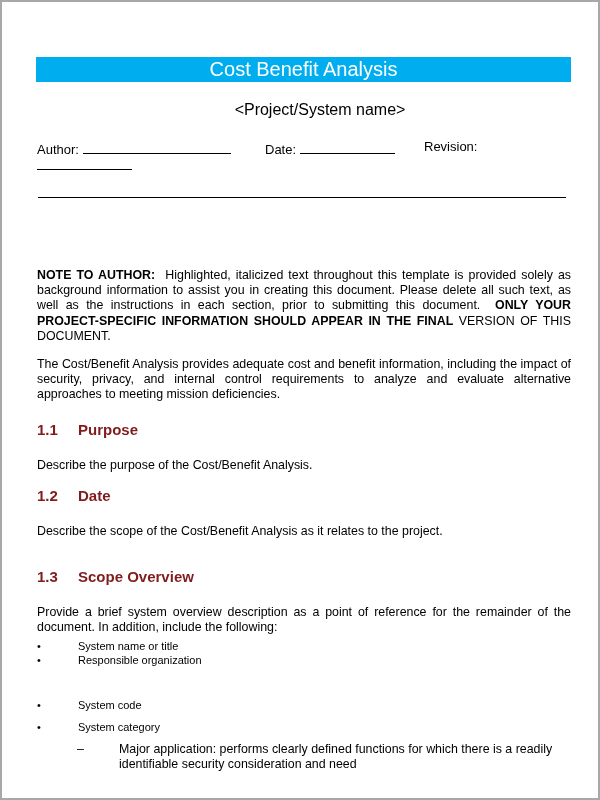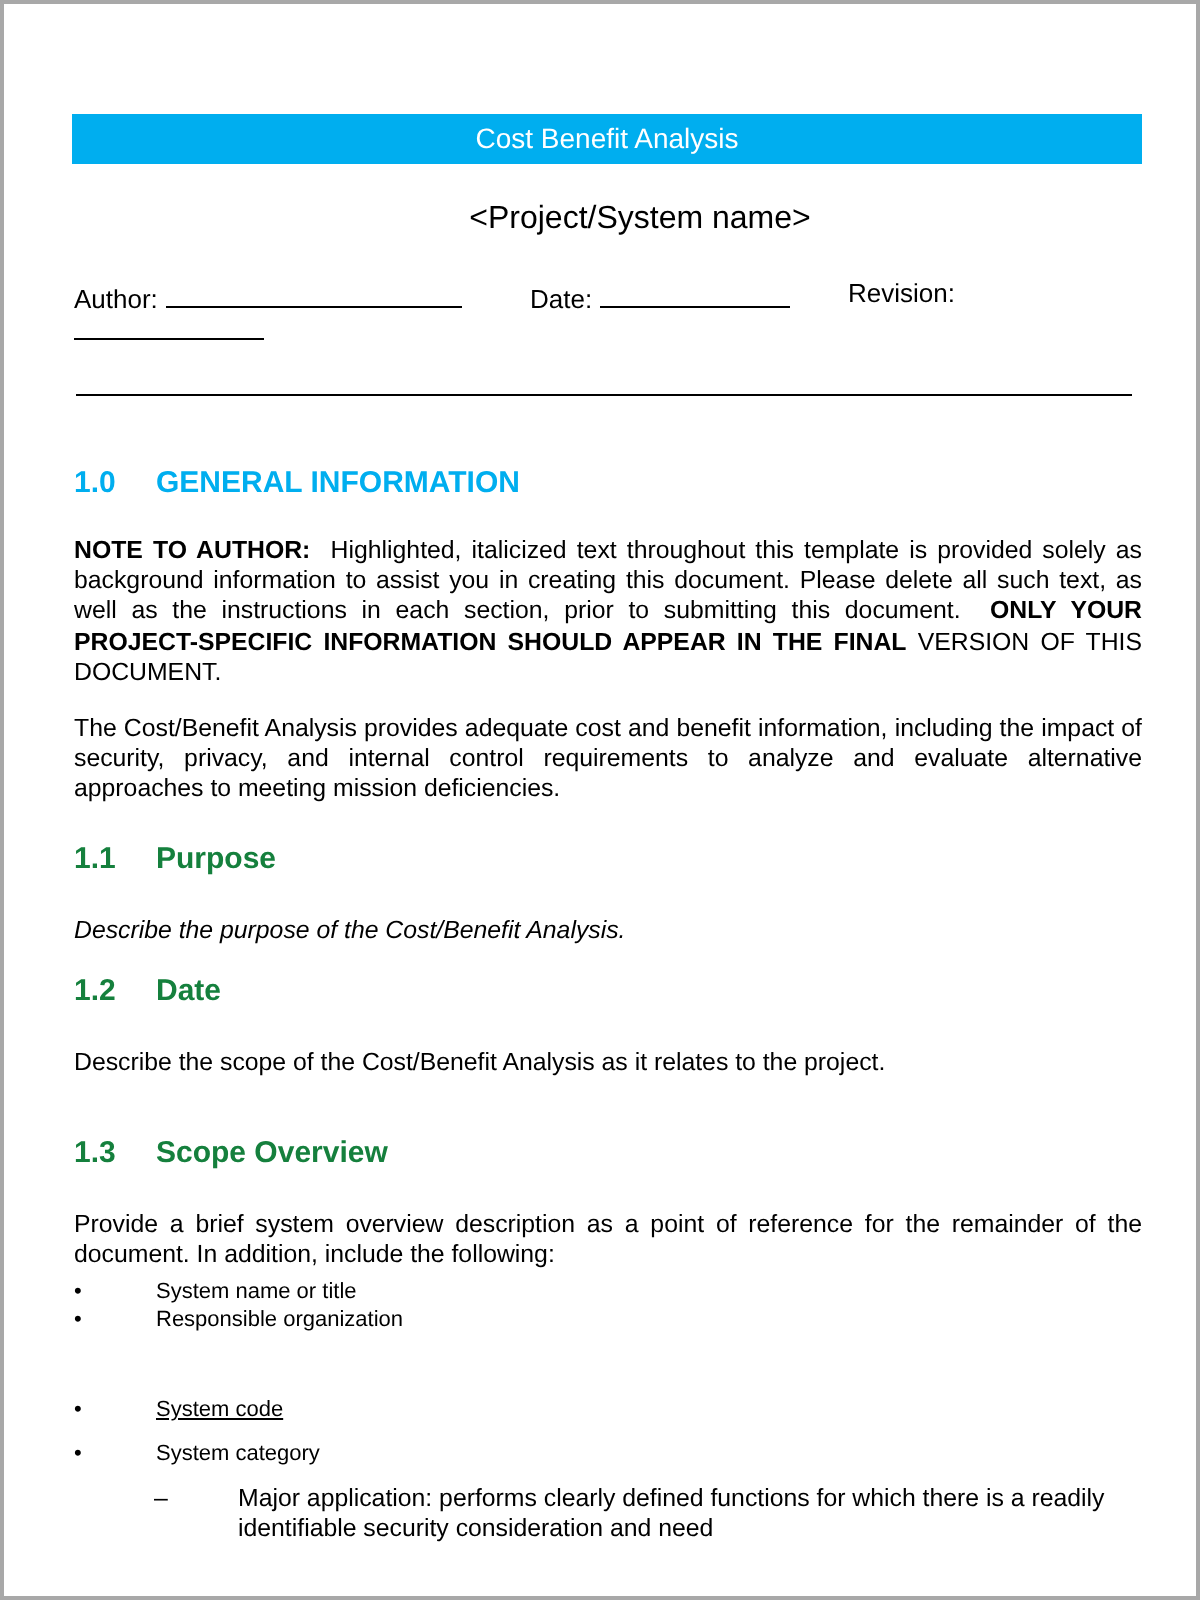--- a/index.html
+++ b/index.html
@@ -6,29 +6,29 @@
     body { width: 600px; height: 800px; overflow: hidden; position: relative; }
     .page {
       position: absolute; left: 0; top: 0; width: 596px; height: 796px;
       border: 2px solid #a8a8a8; background: #fff;
       font-family: "Liberation Sans", sans-serif; color: #000;
     }
     .abs { position: absolute; }
     .banner {
       left: 34px; top: 55px; width: 535px; height: 25px;
       background: #00aeef; color: #fff; text-align: center;
-      font-size: 14px; line-height: 25px;
+      font-size: 20px; line-height: 25px;
     }
     .subtitle { left: 0; width: 596px; top: 99px; text-align: center; font-size: 16px; padding-left: 20px; }
     .meta { top: 137px; font-size: 13px; }
     .uline { display: inline-block; border-bottom: 1px solid #000; height: 14px; vertical-align: baseline; }
     .hline { position: absolute; border-top: 1px solid #000; }
     .h1 { left: 35px; top: 231px; font-size: 15px; font-weight: bold; color: #00aeef; }
     .h1 .num { display: inline-block; width: 41px; }
-    .h2 { left: 35px; font-size: 15px; font-weight: bold; color: #15803d; }
+    .h2 { left: 35px; font-size: 15px; font-weight: bold; color: #7f1d1d; }
     .h2 .num { display: inline-block; width: 41px; }
     .para { left: 35px; width: 534px; font-size: 12.4px; line-height: 15.2px; text-align: justify; }
     .bullet { left: 35px; font-size: 11px; line-height: 15px; }
     .bullet .dot { display: inline-block; width: 41px; }
     .sub { left: 75px; width: 494px; font-size: 12.4px; line-height: 15.2px; }
     .sub .dash { position: absolute; left: 0; top: 0; }
     .sub .txt { display: block; padding-left: 42px; }
   </style>
 </head>
 <body>
@@ -45,55 +45,52 @@
   </div>
   <div class="abs meta" style="left:263px;">
     <span>Date:</span>
     <span class="uline" style="width:95px;"></span>
   </div>
   <div class="abs meta" style="left:422px;">Revision:</div>
   <div class="hline" style="left:35px; top:167px; width:95px;"></div>
 
   <div class="hline" style="left:36px; top:195px; width:528px;"></div>
 
-  <div class="abs h1">
-    <span class="num">1.0</span><span>GENERAL INFORMATION</span>
-  </div>
 
   <div class="abs para" style="top:266px;">
     <b>NOTE TO AUTHOR:</b>&nbsp;
     <span>Highlighted, italicized text throughout this template is provided solely as background information to assist you in creating this document.  Please delete all such text, as well as the instructions in each section, prior to submitting this document.</span>&nbsp;
     <b>ONLY YOUR PROJECT-SPECIFIC INFORMATION SHOULD APPEAR IN THE FINAL</b>
     <span>VERSION OF THIS DOCUMENT.</span>
   </div>
 
   <div class="abs para" style="top:355px;">The Cost/Benefit Analysis provides adequate cost and benefit information, including the impact of security, privacy, and internal control requirements to analyze and evaluate alternative approaches to meeting mission deficiencies.</div>
 
   <div class="abs h2" style="top:419px;">
     <span class="num">1.1</span><span>Purpose</span>
   </div>
-  <div class="abs para" style="top:456px;font-style:italic;">Describe the purpose of the Cost/Benefit Analysis.</div>
+  <div class="abs para" style="top:456px;">Describe the purpose of the Cost/Benefit Analysis.</div>
 
   <div class="abs h2" style="top:485px;">
     <span class="num">1.2</span><span>Date</span>
   </div>
   <div class="abs para" style="top:522px;">Describe the scope of the Cost/Benefit Analysis as it relates to the project.</div>
 
   <div class="abs h2" style="top:566px;">
     <span class="num">1.3</span><span>Scope Overview</span>
   </div>
   <div class="abs para" style="top:603px;">Provide a brief system overview description as a point of reference for the remainder of the document.  In addition, include the following:</div>
 
   <div class="abs bullet" style="top:651px;">
     <span class="dot">•</span><span>Responsible organization</span>
   </div>
   <div class="abs bullet" style="top:637px;">
     <span class="dot">•</span><span>System name or title</span>
   </div>
-  <div class="abs bullet" style="top:696px;text-decoration:underline;">
+  <div class="abs bullet" style="top:696px;">
     <span class="dot">•</span><span>System code</span>
   </div>
   <div class="abs bullet" style="top:718px;">
     <span class="dot">•</span><span>System category</span>
   </div>
 
   <div class="abs sub" style="top:740px;">
     <span class="dash">–</span>
     <span class="txt">Major application: performs clearly defined functions for which there is a readily identifiable security consideration and need</span>
   </div>

